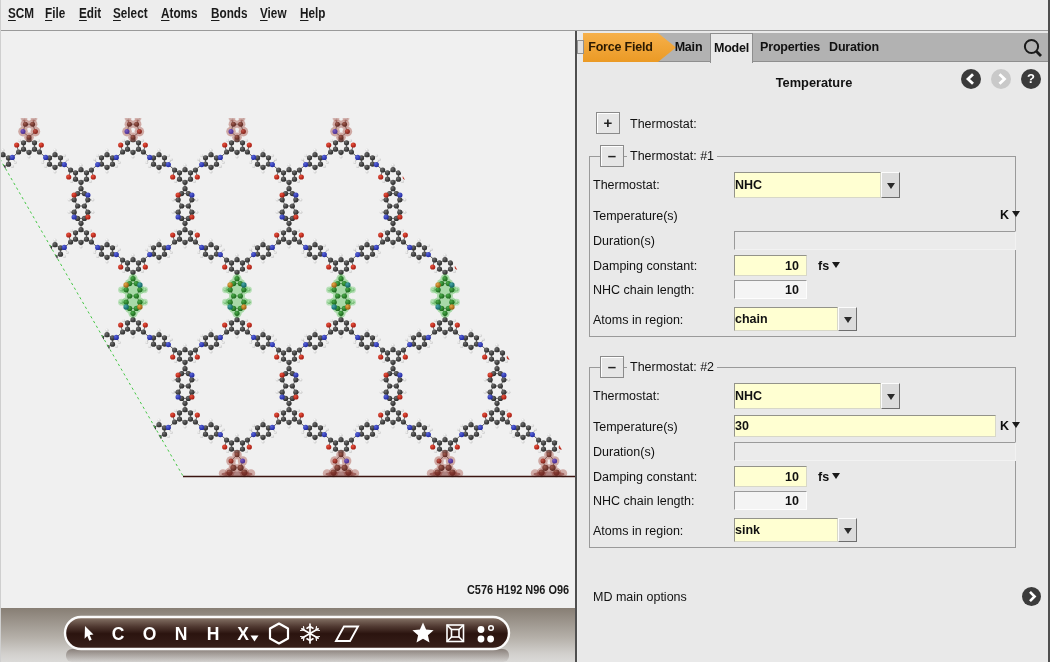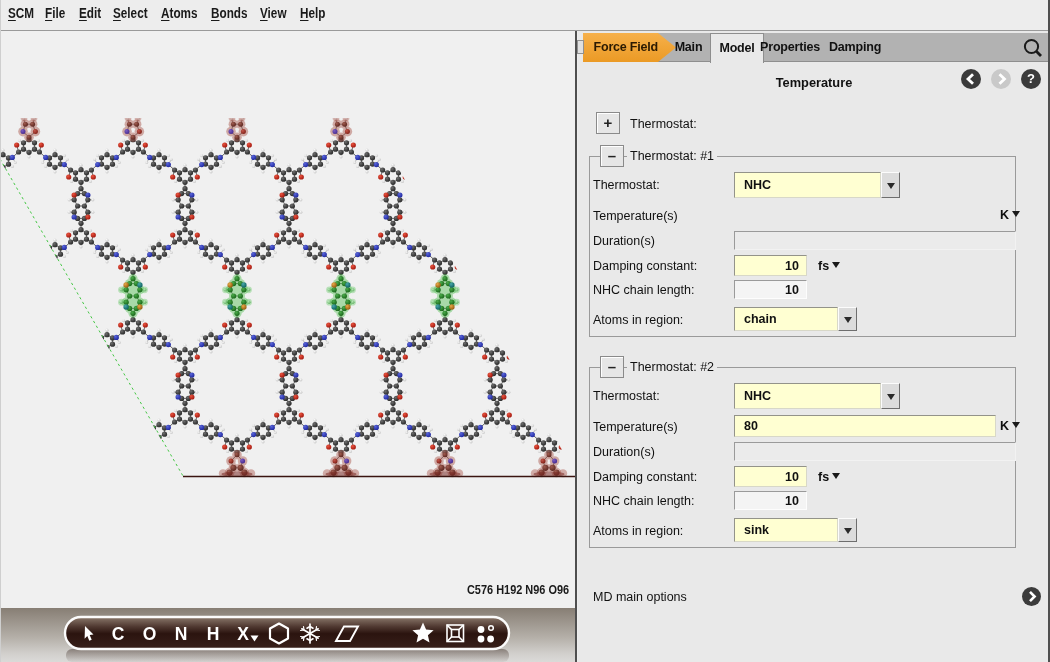--- a/index.html
+++ b/index.html
@@ -5,26 +5,26 @@
 #menubar{position:absolute;left:0;top:0;width:1050px;height:31px;background:#ededed;border-bottom:1px solid #9a9a9a;z-index:5}
 #menubar span{position:absolute;top:6px;font-size:13.8px;font-weight:bold;color:#1a1a1a;transform:scaleX(.85);transform-origin:0 0}
 #menubar u{text-decoration:underline;text-underline-offset:2px}
 #canvas{position:absolute;left:0;top:31px;width:575px;height:631px;background:#f0f0f0}
 #formula{position:absolute;right:6px;top:551px;font-size:13.2px;font-weight:bold;color:#1a1a1a;transform:scaleX(.83);transform-origin:100% 0}
 #divider{position:absolute;left:575px;top:31px;width:2px;height:631px;background:#4f4f4f}
 #sash{position:absolute;left:577px;top:40px;width:7px;height:14px;background:#e0e0e0;border:1px solid #909090;z-index:6}
 #panel{position:absolute;left:578px;top:31px;width:472px;height:631px;background:#e9e9e9;font-weight:bold;font-size:12.5px;color:#111}
 #tabbar{position:absolute;left:5px;top:2px;width:467px;height:29px;background:#b2b2b2;border-bottom:1px solid #8e8e8e}
 .tab{position:absolute;top:0;height:29px;line-height:29px;font-size:12.5px;letter-spacing:-0.2px}
-#tabFF{left:0;width:93px;background:linear-gradient(#f6b04a,#eb9a25);color:#2b1a02;text-align:right;padding-right:18px;clip-path:polygon(0 0,75px 0,100% 50%,75px 100%,0 100%)}
+#tabFF{left:0;width:93px;background:linear-gradient(#f6b04a,#eb9a25);color:#2b1a02;text-align:center;padding-right:18px;clip-path:polygon(0 0,75px 0,100% 50%,75px 100%,0 100%)}
 #tabMain{left:83px;width:45px;text-align:center}
-#tabModel{left:127px;width:54px;text-align:center;background:#e9e9e9;height:30px;border:1px solid #8e8e8e;border-bottom:none}
+#tabModel{left:127px;width:43px;text-align:center;background:#e9e9e9;height:30px;border:1px solid #8e8e8e;border-bottom:none}
 #tabProps{left:174px;width:66px;text-align:center}
 #tabDetails{left:246px;width:50px;text-align:center}
-.fld{position:absolute;background:#ffffd2;border:1px solid #93938a;border-bottom-color:#d8d8c8;border-right-color:#d8d8c8;font-weight:bold;font-size:12.5px;color:#111;padding-left:9px;display:flex;align-items:center}
+.fld{position:absolute;background:#ffffd2;border:1px solid #93938a;border-bottom-color:#d8d8c8;border-right-color:#d8d8c8;font-weight:bold;font-size:12.5px;color:#111;display:flex;align-items:center}
 .fldR{justify-content:flex-end;padding-right:7px;padding-left:0}
 .dis{background:#ebebeb;border:1px solid #9a9a9a;border-bottom-color:#f2f2f2;border-right-color:#f2f2f2}
 .gray2{background:#f4f4f4;border:1px solid #9a9a9a;border-bottom-color:#fdfdfd;border-right-color:#fdfdfd}
 .cbtn{position:absolute;background:#dcdcdc;border:1px solid #fcfcfc;border-bottom-color:#6e6e6e;border-right-color:#6e6e6e;display:flex;align-items:center;justify-content:center}
 .cbtn:after{content:"";width:0;height:0;border:4px solid transparent;border-top:6px solid #2a2a2a;margin-top:5px}
 .pmbtn{position:absolute;width:24px;height:22px;background:#e6e6e6;border:1px solid #8a8a8a;box-shadow:inset 1px 1px 0 #fff;font-size:15px;font-weight:bold;text-align:center;line-height:20px;color:#222}
 .grp{position:absolute;left:11px;width:427px;border:1px solid #9a9a9a}
 .lbl{position:absolute;left:15px;font-weight:normal;font-size:12.5px;color:#111}
 .unit{position:absolute;font-weight:bold;font-size:12.5px;color:#111}
 .unit:after{content:"";display:inline-block;width:0;height:0;border:4px solid transparent;border-top:6px solid #1a1a1a;margin-left:3px;vertical-align:-2px}
@@ -1572,21 +1572,21 @@
 
 <div id="divider"></div>
 <div id="sash"></div>
 
 <div id="panel">
  <div id="tabbar">
   <div class="tab" id="tabFF">Force Field</div>
   <div class="tab" id="tabMain">Main</div>
   <div class="tab" id="tabModel">Model</div>
   <div class="tab" id="tabProps">Properties</div>
-  <div class="tab" id="tabDetails">Damping</div>
+  <div class="tab" id="tabDetails">Duration</div>
   <svg width="26" height="26" style="position:absolute;right:3px;top:3px">
    <circle cx="10.5" cy="10.5" r="6.6" fill="none" stroke="#1a1a1a" stroke-width="2"></circle>
    <line x1="15.3" y1="15.3" x2="20" y2="20" stroke="#1a1a1a" stroke-width="2.8"></line>
   </svg>
  </div>
  <div style="position:absolute;left:0;top:44px;width:472px;text-align:center;font-size:12.8px">Temperature</div>
  <div class="circb" style="left:383px;top:38px">
       <svg width="20" height="20">
         <path d="M12 5.2l-5 4.8 5 4.8" stroke="#fff" stroke-width="2.8" fill="none"></path>
       </svg>
@@ -1620,21 +1620,21 @@
  <div class="fld" style="left:156px;top:276px;width:104px;height:24px">chain</div>
  <div class="cbtn" style="left:260px;top:276px;width:19px;height:24px"></div>
 
  <div class="grp" style="top:336px;height:181px"></div>
  <div class="pmbtn" style="left:22px;top:325px">–</div>
  <div style="position:absolute;left:49px;top:329px;background:#e9e9e9;padding:0 3px;font-size:12.5px;font-weight:normal">Thermostat: #2</div>
  <div class="lbl" style="top:358px">Thermostat:</div>
  <div class="fld" style="left:156px;top:352px;width:147px;height:26px">NHC</div>
  <div class="cbtn" style="left:303px;top:352px;width:19px;height:26px"></div>
  <div class="lbl" style="top:389px">Temperature(s)</div>
- <div class="fld" style="left:156px;top:384px;width:262px;height:22px">80</div>
+ <div class="fld" style="left:156px;top:384px;width:262px;height:22px">30</div>
  <div class="unit" style="left:422px;top:388px">K</div>
  <div class="lbl" style="top:414px">Duration(s)</div>
  <div class="fld dis" style="left:156px;top:411px;width:282px;height:19px"></div>
  <div class="lbl" style="top:439px">Damping constant:</div>
  <div class="fld fldR" style="left:156px;top:435px;width:73px;height:21px">10</div>
  <div class="unit" style="left:240px;top:439px">fs</div>
  <div class="lbl" style="top:463px">NHC chain length:</div>
  <div class="fld fldR gray2" style="left:156px;top:460px;width:73px;height:19px">10</div>
  <div class="lbl" style="top:493px">Atoms in region:</div>
  <div class="fld" style="left:156px;top:487px;width:104px;height:24px">sink</div>

